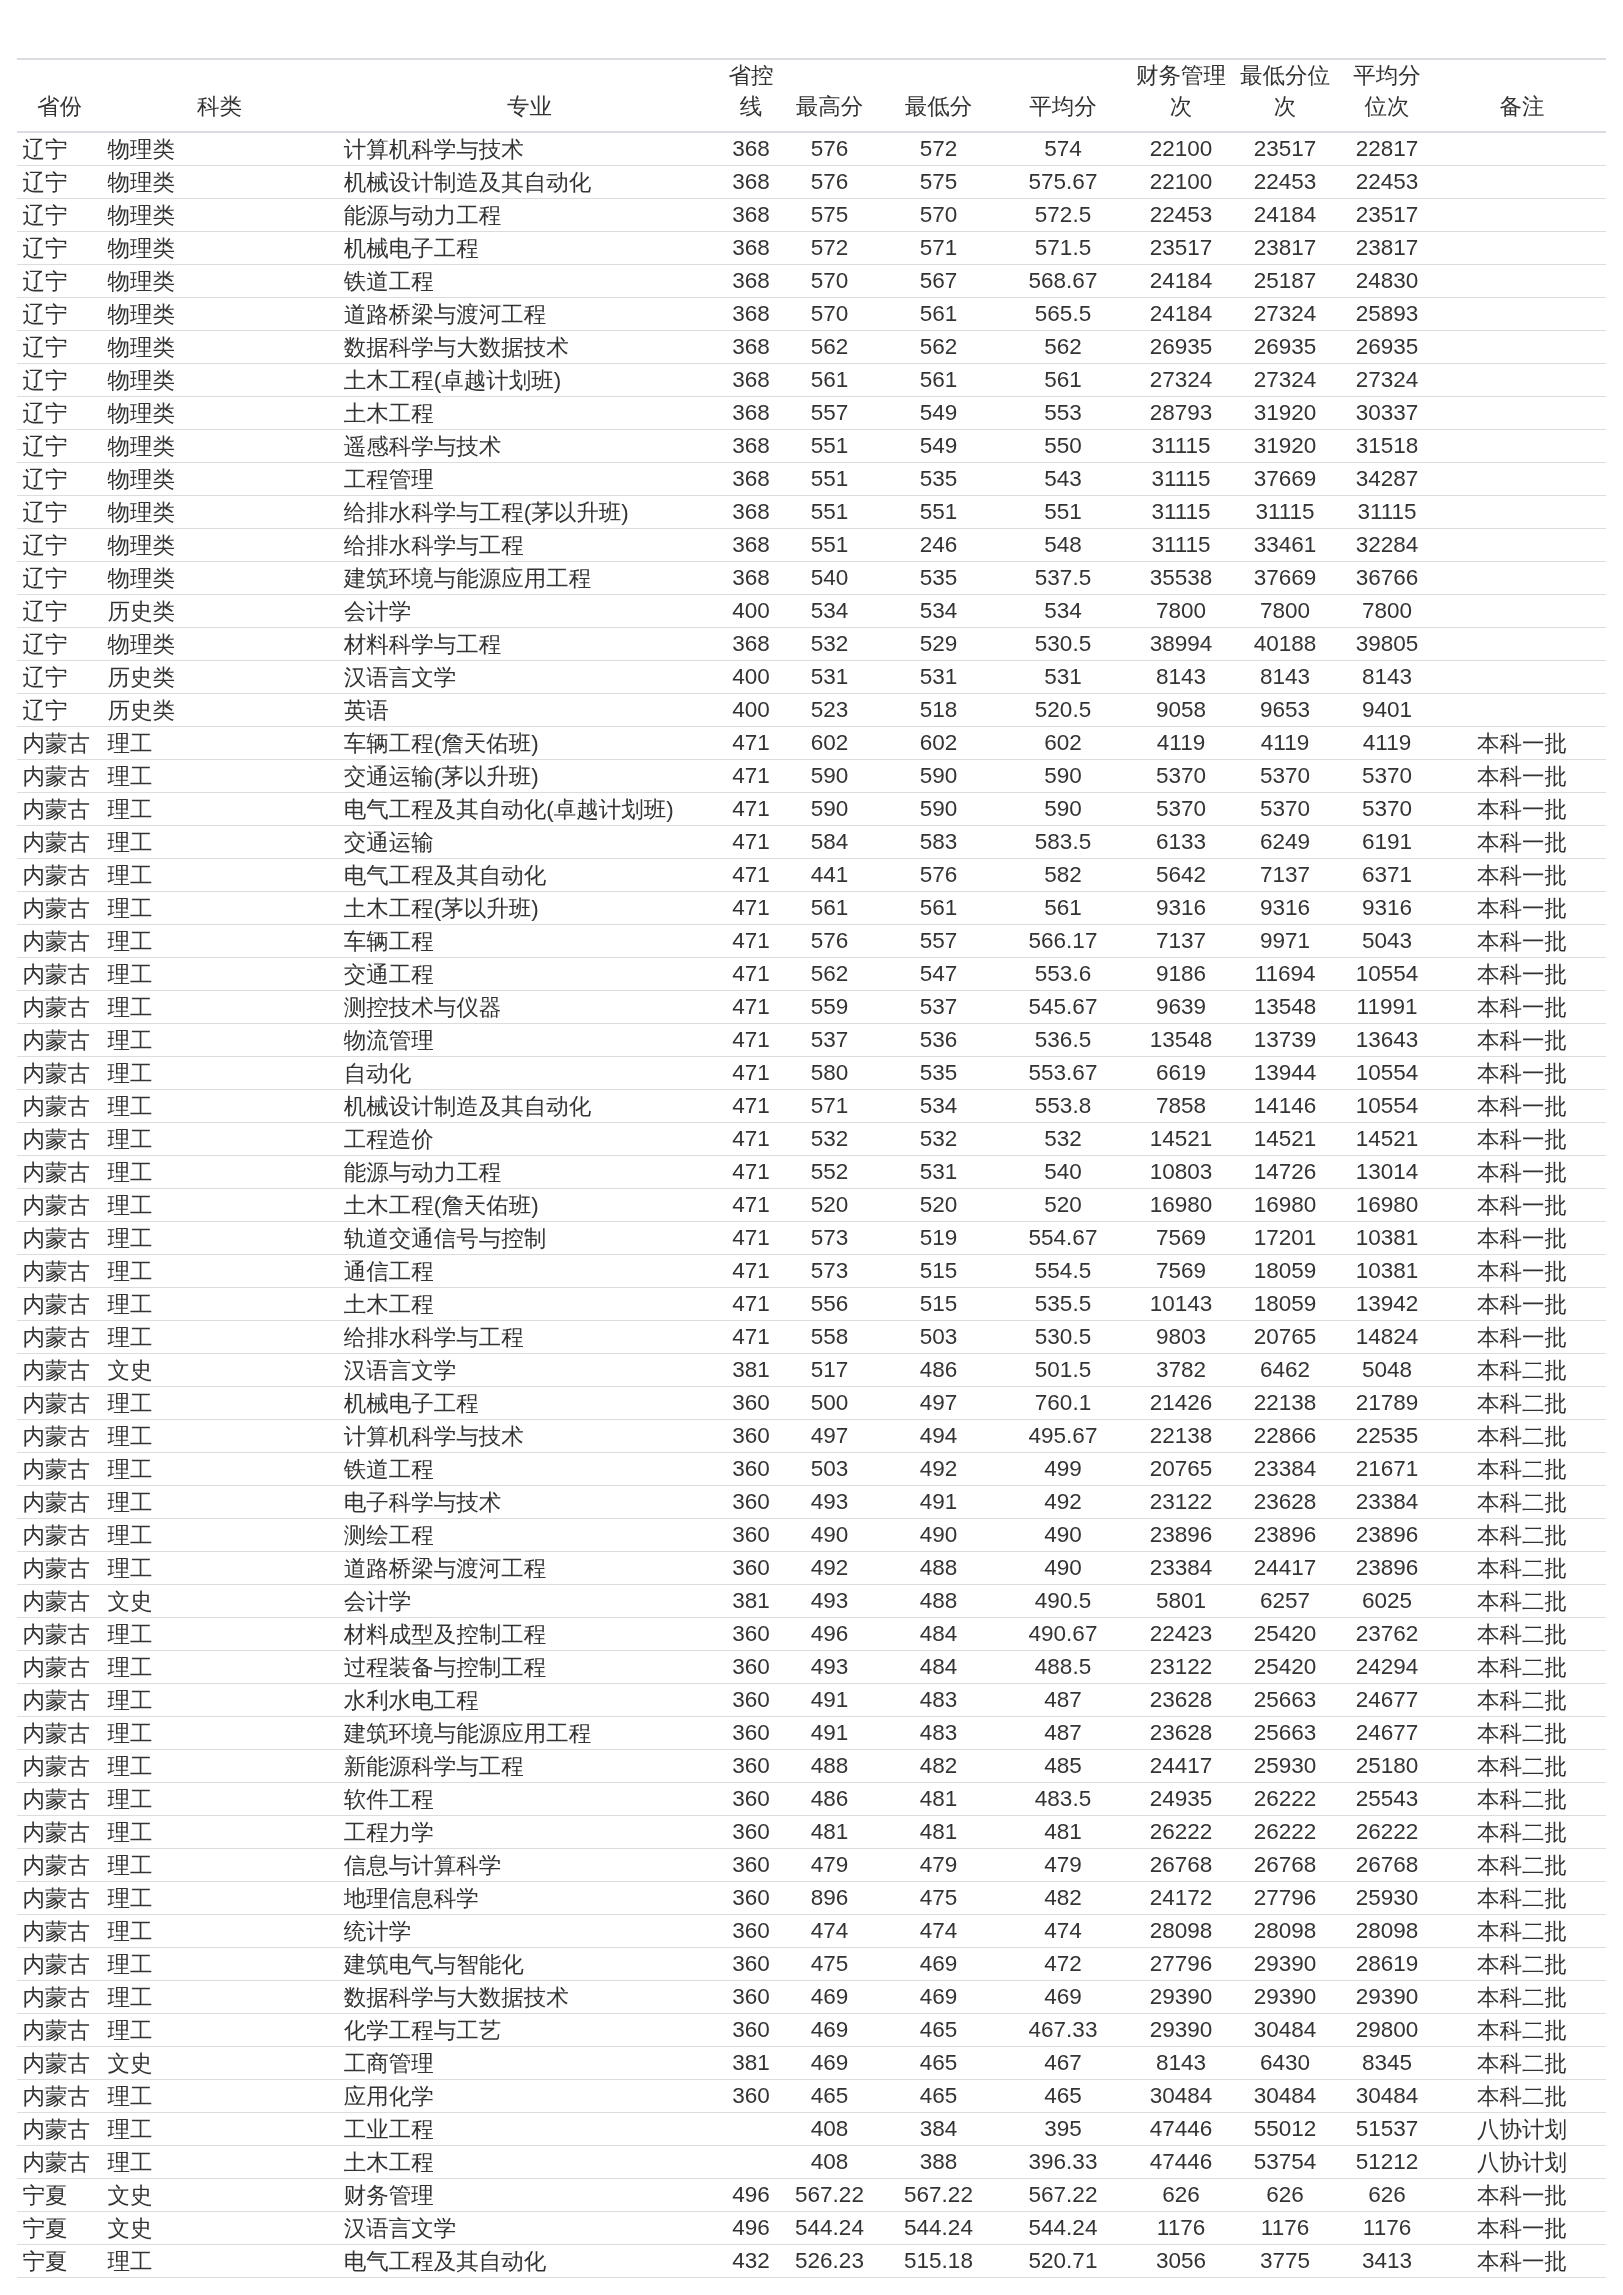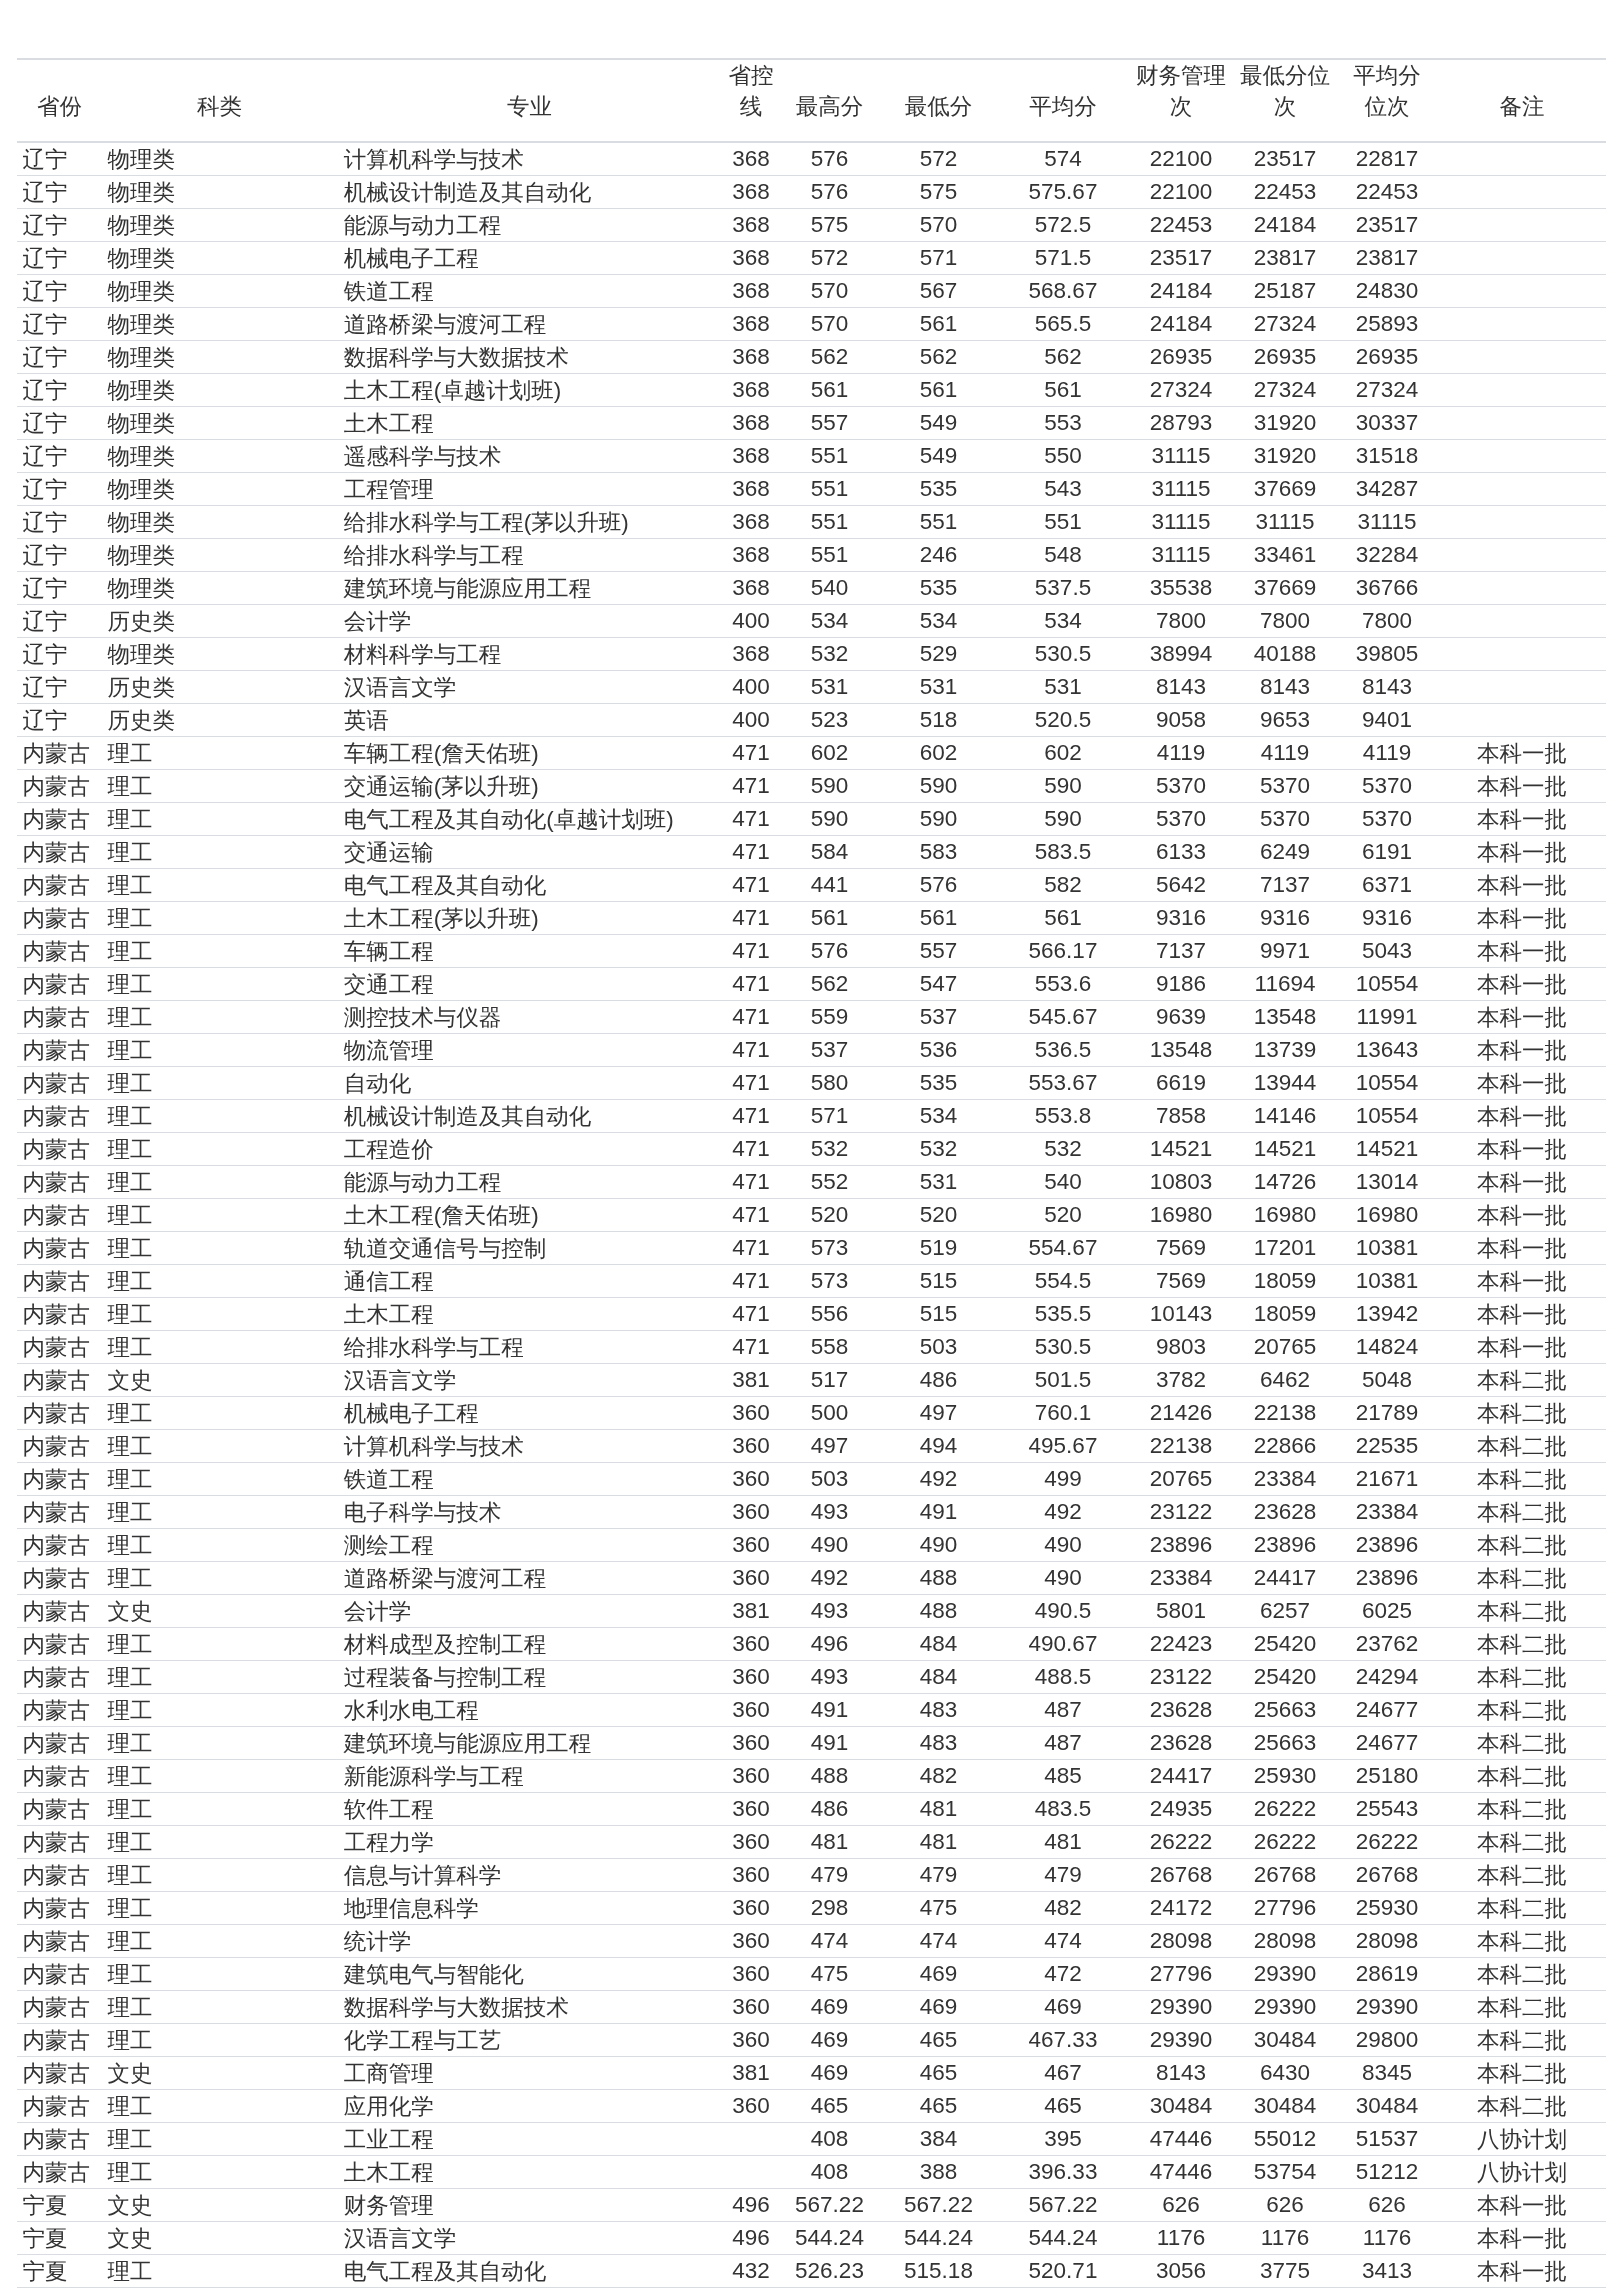--- a/index.html
+++ b/index.html
@@ -13,21 +13,21 @@
     color:var(--text-color);
   }
   table.scores{
     border-collapse:collapse;table-layout:fixed;
     width:1589px;margin:58px 17px 0 17px;
     border-top:2px solid var(--divider-color);
     font-size:22.5px;
   }
   th{
     font-weight:normal;vertical-align:bottom;text-align:center;
-    height:62px;padding:0 0 19px 0;line-height:1.38;
+    height:62px;padding:0 0 9px 0;line-height:1.38;
     border-bottom:2px solid var(--divider-color);
     white-space:nowrap;
   }
   th .hl{display:block;}
   td{
     height:32px;vertical-align:middle;text-align:center;
     padding:0;border-bottom:1.4px solid var(--divider-color);
     white-space:nowrap;overflow:visible;
   }
   td.t-left{text-align:left;padding-left:5.5px;}
@@ -779,21 +779,21 @@
         <td>26768</td>
         <td>26768</td>
         <td>26768</td>
         <td>本科二批</td>
       </tr>
       <tr>
         <td class="t-left">内蒙古</td>
         <td class="t-left">理工</td>
         <td class="major">地理信息科学</td>
         <td>360</td>
-        <td>298</td>
+        <td>896</td>
         <td>475</td>
         <td>482</td>
         <td>24172</td>
         <td>27796</td>
         <td>25930</td>
         <td>本科二批</td>
       </tr>
       <tr>
         <td class="t-left">内蒙古</td>
         <td class="t-left">理工</td>

